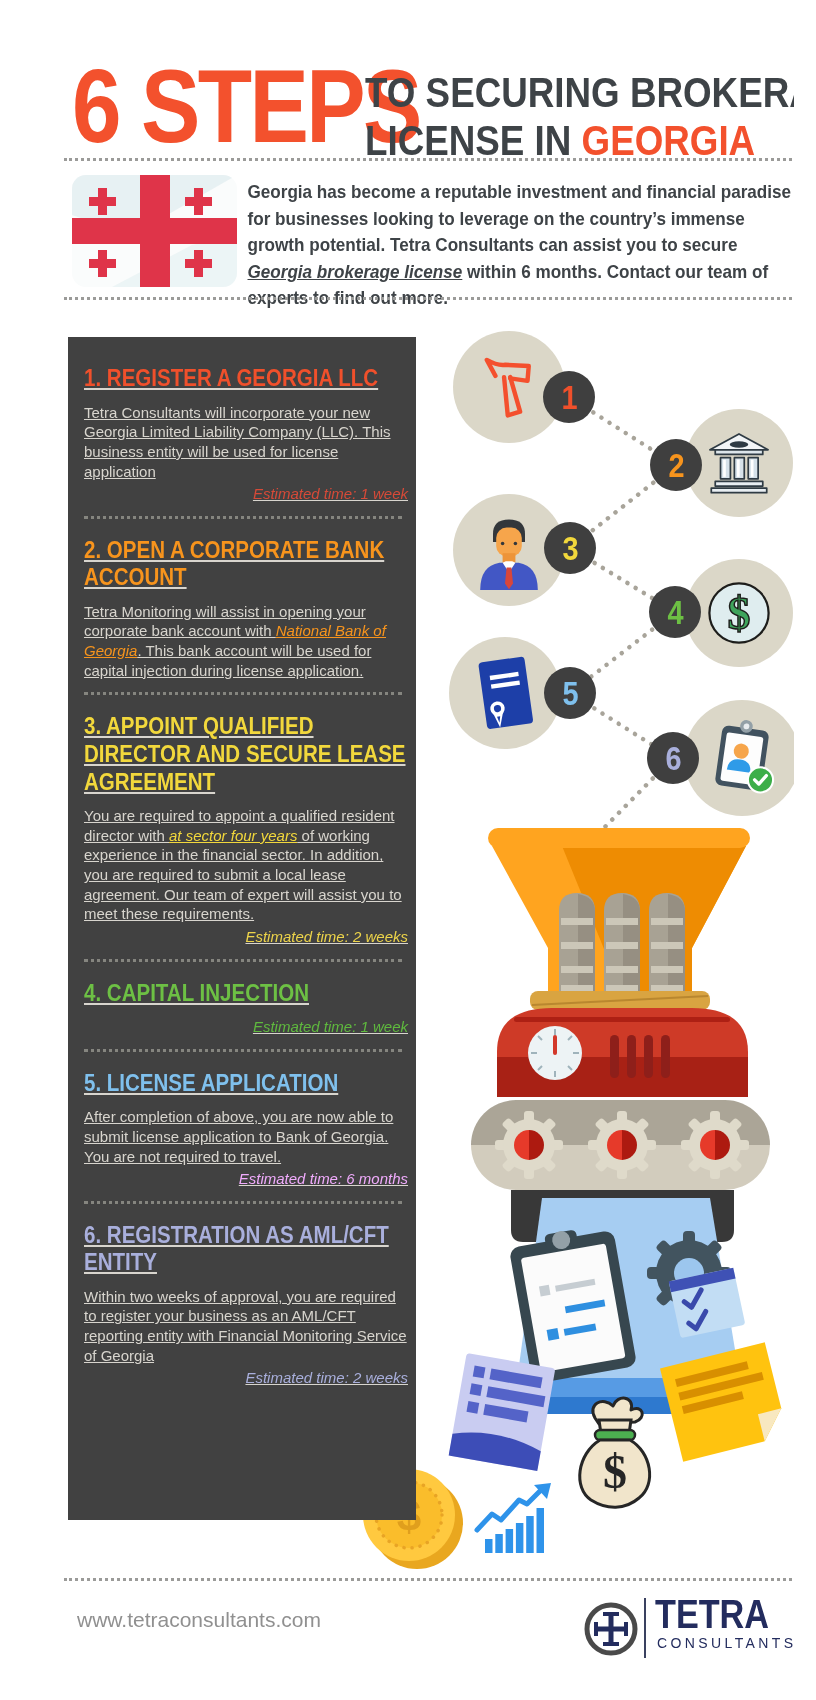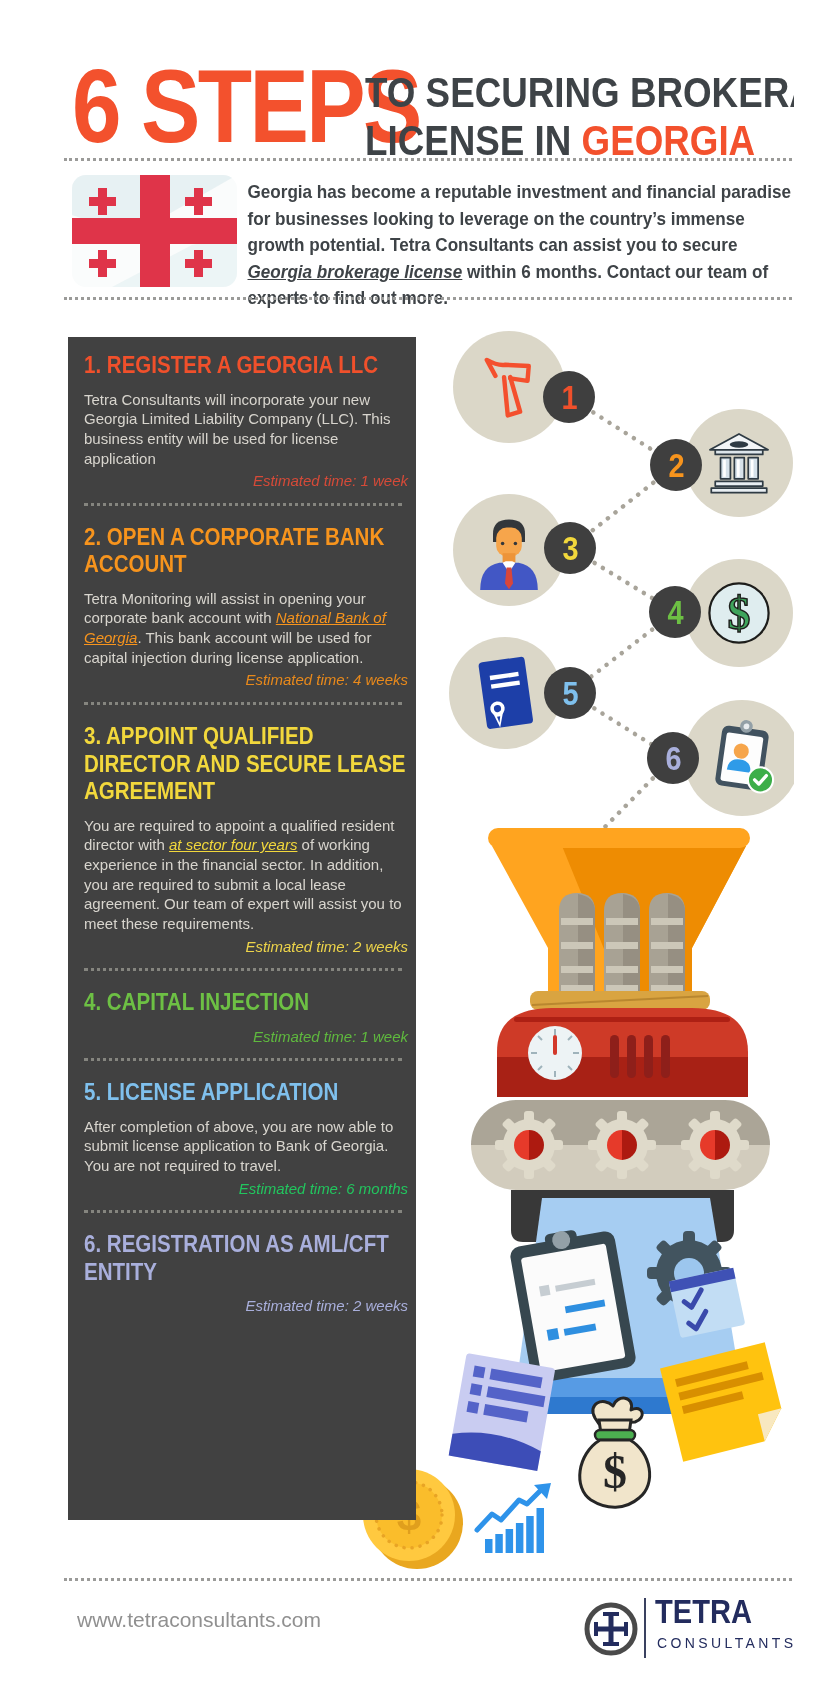--- a/index.html
+++ b/index.html
@@ -32,49 +32,49 @@
   }
   .intro-text .ilink { text-decoration:underline; font-style:italic; cursor:pointer; }
 
   
   .flag { left:50px; top:175px; width:165px; height:112px; }
 
   
   .panel {
     left:46px; top:337px; width:348px; height:1183px;
     background:#414141; box-sizing:border-box;
-    padding:14px 8px 0 16px; color:#D8D5CE;
+    padding:27px 8px 0 16px; color:#D8D5CE;text-decoration:underline;
   }
   .step-head { font-size:24px; font-weight:bold; line-height:1.15;
     width:378px; margin:0 0 11px 0; }
   .step-body { font-size:15px; line-height:1.31; width:324px; margin:0; color:#D8D5CE; }
   .step-body .slink { text-decoration:underline; font-style:italic; cursor:pointer; }
   .est { font-size:15px; font-style:italic; line-height:1.3; margin:3px 0 0 0;text-align:right; }
   .sep { border-top:3px dotted #85857f; height:0; width:318px; margin:12px 0 17px 0; }
 
   .c-s1 { color:#F0502B; } .c-s1e { color:#D64A38; }
   .c-s2 { color:#F7941D; } .c-s2e { color:#E8891B; }
   .c-s3 { color:#F2D83C; } .c-s3e { color:#EDD44A; }
   .c-s4 { color:#6DC044; } .c-s4e { color:#5FB93E; }
-  .c-s5 { color:#7FC0ED; } .c-s5e { color:#22c55e; }
+  .c-s5 { color:#7FC0ED; } .c-s5e { color:#f0abfc; }
   .c-s6 { color:#A9AFDC; } .c-s6e { color:#A9AFDC; }
 
   
   .bcircle { border-radius:50%; background:#DBD7C8; display:flex;
     align-items:center; justify-content:center; }
   .ndisc { width:52px; height:52px; border-radius:50%; background:#3F3F3F;
     display:flex; align-items:center; justify-content:center;
     font-size:34px; font-weight:bold; }
   .ndisc span { transform:scaleX(0.85); display:block; }
 
   
   .site-url { left:55px; top:1608px; font-size:21px; color:#909090; cursor:pointer; }
   .logo-mark { left:560px; top:1598px; }
   .logo-div { left:622px; top:1598px; width:2px; height:60px; background:#3A4160; }
-  .logo-title { left:633px; top:1592px; font-size:34px; font-weight:bold; color:#232C5E; }
+  .logo-title { left:633px; top:1592px; font-size:40px; font-weight:bold; color:#232C5E; }
   .logo-sub { left:635px; top:1635px; font-size:14px; letter-spacing:3.4px; color:#232C5E; }
 </style>
 </head>
 <body>
 
 <div id="page">
 
   <div class="abs big-title">
     <span class="cx">6 STEPS</span>
   </div>
@@ -421,38 +421,38 @@
 
   <div class="abs panel">
 
     <h2 class="step-head c-s1 cx">1. REGISTER A GEORGIA LLC</h2>
     <p class="step-body"><span>Tetra Consultants will incorporate your new Georgia Limited Liability Company (LLC). This business entity will be used for license application</span><span class="slink c-s1"></span><span></span></p>
     <p class="est c-s1e">Estimated time: 1 week</p>
     <div class="sep"></div>
 
     <h2 class="step-head c-s2 cx">2. OPEN A CORPORATE BANK ACCOUNT</h2>
     <p class="step-body"><span>Tetra Monitoring will assist in opening your corporate bank account with </span><span class="slink c-s2">National Bank of Georgia</span><span>. This bank account will be used for capital injection during license application.</span></p>
-    <p class="est c-s2e">Estimated time: 4 weeks</p>
     <div class="sep"></div>
 
     <h2 class="step-head c-s3 cx">3. APPOINT QUALIFIED DIRECTOR AND SECURE LEASE AGREEMENT</h2>
     <p class="step-body"><span>You are required to appoint a qualified resident director with </span><span class="slink c-s3">at sector four years</span><span> of working experience in the financial sector. In addition, you are required to submit a local lease agreement. Our team of expert will assist you to meet these requirements.</span></p>
     <p class="est c-s3e">Estimated time: 2 weeks</p>
     <div class="sep"></div>
 
     <h2 class="step-head c-s4 cx">4. CAPITAL INJECTION</h2>
     <p class="est c-s4e">Estimated time: 1 week</p>
     <div class="sep"></div>
 
     <h2 class="step-head c-s5 cx">5. LICENSE APPLICATION</h2>
     <p class="step-body"><span>After completion of above, you are now able to submit license application to Bank of Georgia. You are not required to travel.</span></p>
     <p class="est c-s5e">Estimated time: 6 months</p>
     <div class="sep"></div>
 
     <h2 class="step-head c-s6 cx">6. REGISTRATION AS AML/CFT ENTITY</h2>
+    <p class="step-body"><span>Within two weeks of approval, you are required to register your business as an AML/CFT reporting entity with Financial Monitoring Service of Georgia</span></p>
     <p class="est c-s6e">Estimated time: 2 weeks</p>
   </div>
 
   <div class="abs dotline" style="top:1578px"></div>
 
   <div class="abs site-url">www.tetraconsultants.com</div>
 
   <svg class="abs logo-mark" width="58" height="62" viewBox="0 0 58 62">
     <circle cx="29" cy="31" r="24" fill="none" stroke="#4A4A4A" stroke-width="5"></circle>
     <g fill="#232C5E">

